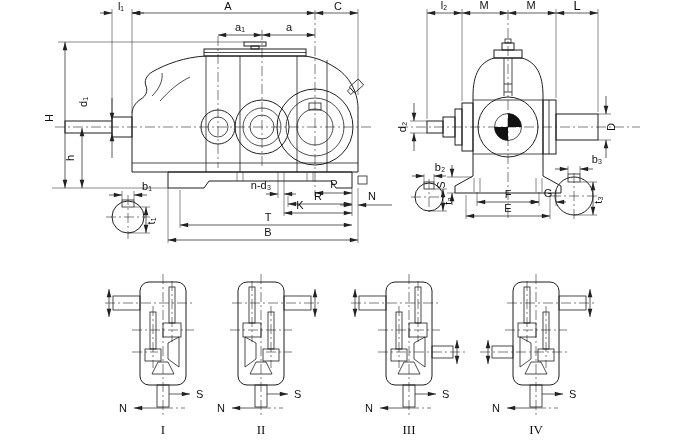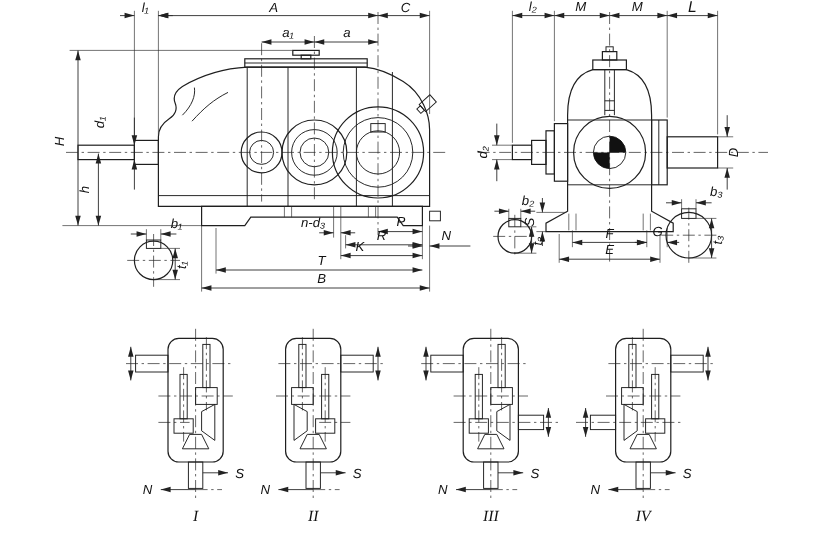--- a/index.html
+++ b/index.html
@@ -1,16 +1,16 @@
 <!DOCTYPE html>
 <html><head>
 <meta charset="utf-8">
 <style>
   html,body{margin:0;padding:0;background:#ffffff;}
-  .stage{width:680px;height:445px;background:#fff;position:relative;overflow:hidden;font-style:italic;}
+  .stage{width:680px;height:445px;background:#fff;position:relative;overflow:hidden;}
   text{font-family:"Liberation Sans",sans-serif;font-size:11px;fill:#111;text-anchor:middle;}
   text.big{font-size:13px;}
   text.numeral{font-family:"Liberation Serif",serif;font-size:13px;}
   text.lstart{text-anchor:start;}
   .o{stroke:#1f1f1f;stroke-width:1;fill:none;}
   .o2{stroke:#1f1f1f;stroke-width:0.8;fill:none;}
   .t{stroke:#2a2a2a;stroke-width:0.55;fill:none;}
   .d{stroke:#2a2a2a;stroke-width:0.75;fill:none;}
   .c{stroke:#2a2a2a;stroke-width:0.6;stroke-dasharray:10 3 2 3;fill:none;}
 </style>

